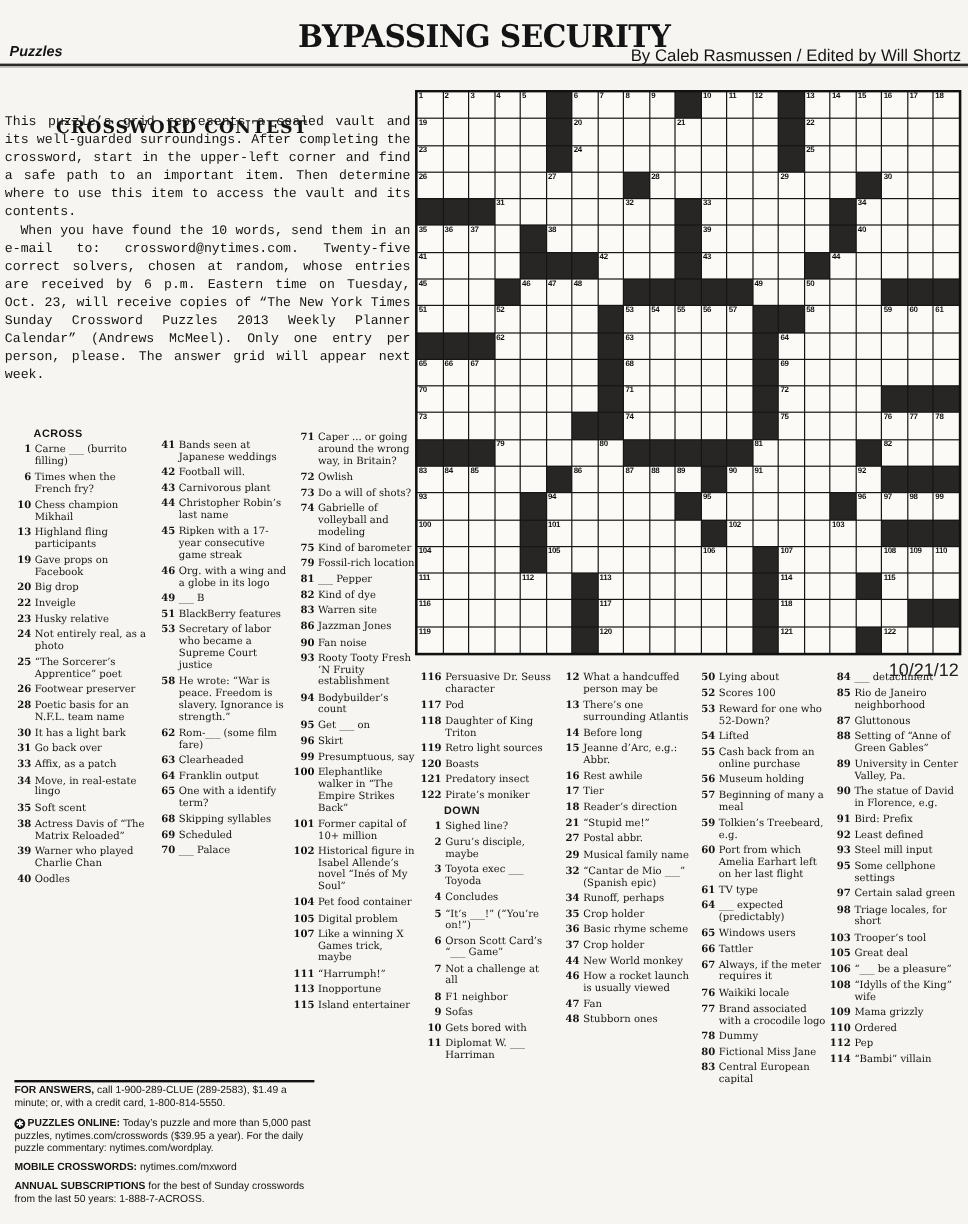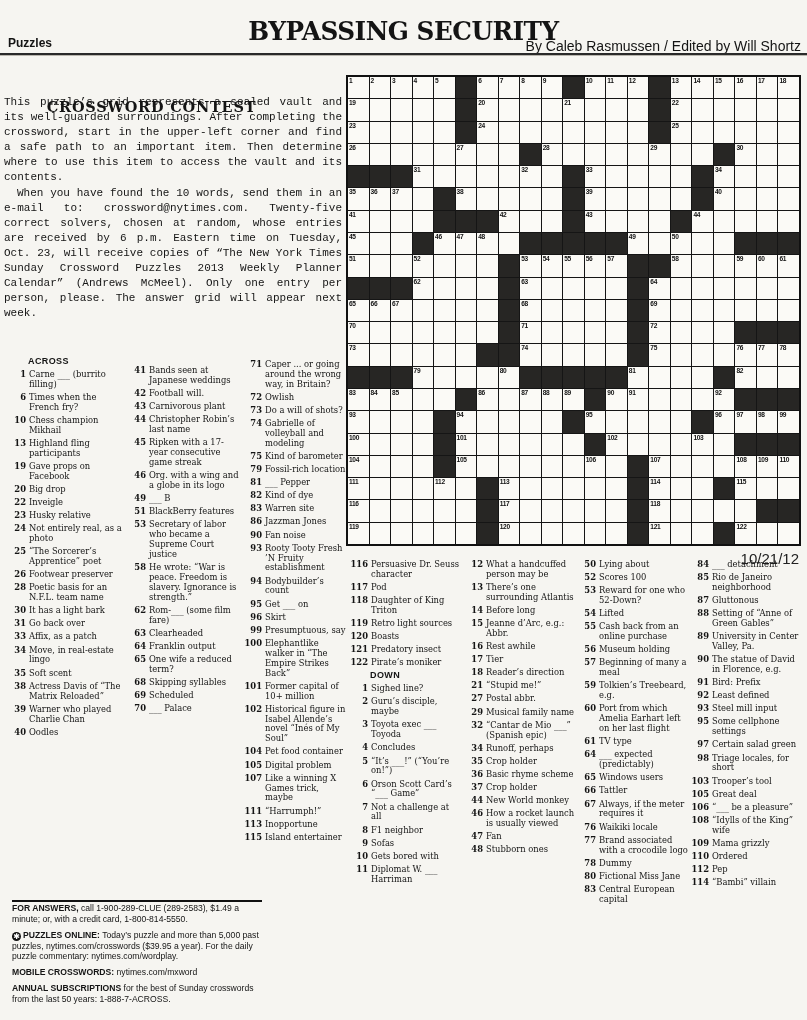--- a/index.html
+++ b/index.html
@@ -5,21 +5,21 @@
   html,body{margin:0;padding:0;}
   body{
     width:807px;height:1020px;position:relative;
     background:#f6f5f1;color:#141414;
     font-family:"DejaVu Serif","Liberation Serif",serif;
     overflow:hidden;
   }
   
   .section-label{
     position:absolute;left:8px;top:36px;
-    font-family:"Liberation Sans",sans-serif;font-weight:bold;font-size:12px;
+    font-family:"Liberation Sans",sans-serif;font-weight:bold;font-size:12px;font-style:italic;
   }
   .page-title{
     position:absolute;left:0;right:0;top:16px;text-align:center;
     font-weight:bold;font-size:26px;letter-spacing:-0.5px;
     transform:scaleX(0.95);
   }
   .byline{
     position:absolute;right:6px;top:38px;
     font-family:"Liberation Sans",sans-serif;font-size:14px;
   }
@@ -921,21 +921,21 @@
     <div class="clue">
       <span class="cn">63</span>
       <span class="ct">Clearheaded</span>
     </div>
     <div class="clue">
       <span class="cn">64</span>
       <span class="ct">Franklin output</span>
     </div>
     <div class="clue">
       <span class="cn">65</span>
-      <span class="ct">One wife a reduced term?</span>
+      <span class="ct">One with a identify term?</span>
     </div>
     <div class="clue">
       <span class="cn">68</span>
       <span class="ct">Skipping syllables</span>
     </div>
     <div class="clue">
       <span class="cn">69</span>
       <span class="ct">Scheduled</span>
     </div>
     <div class="clue">

